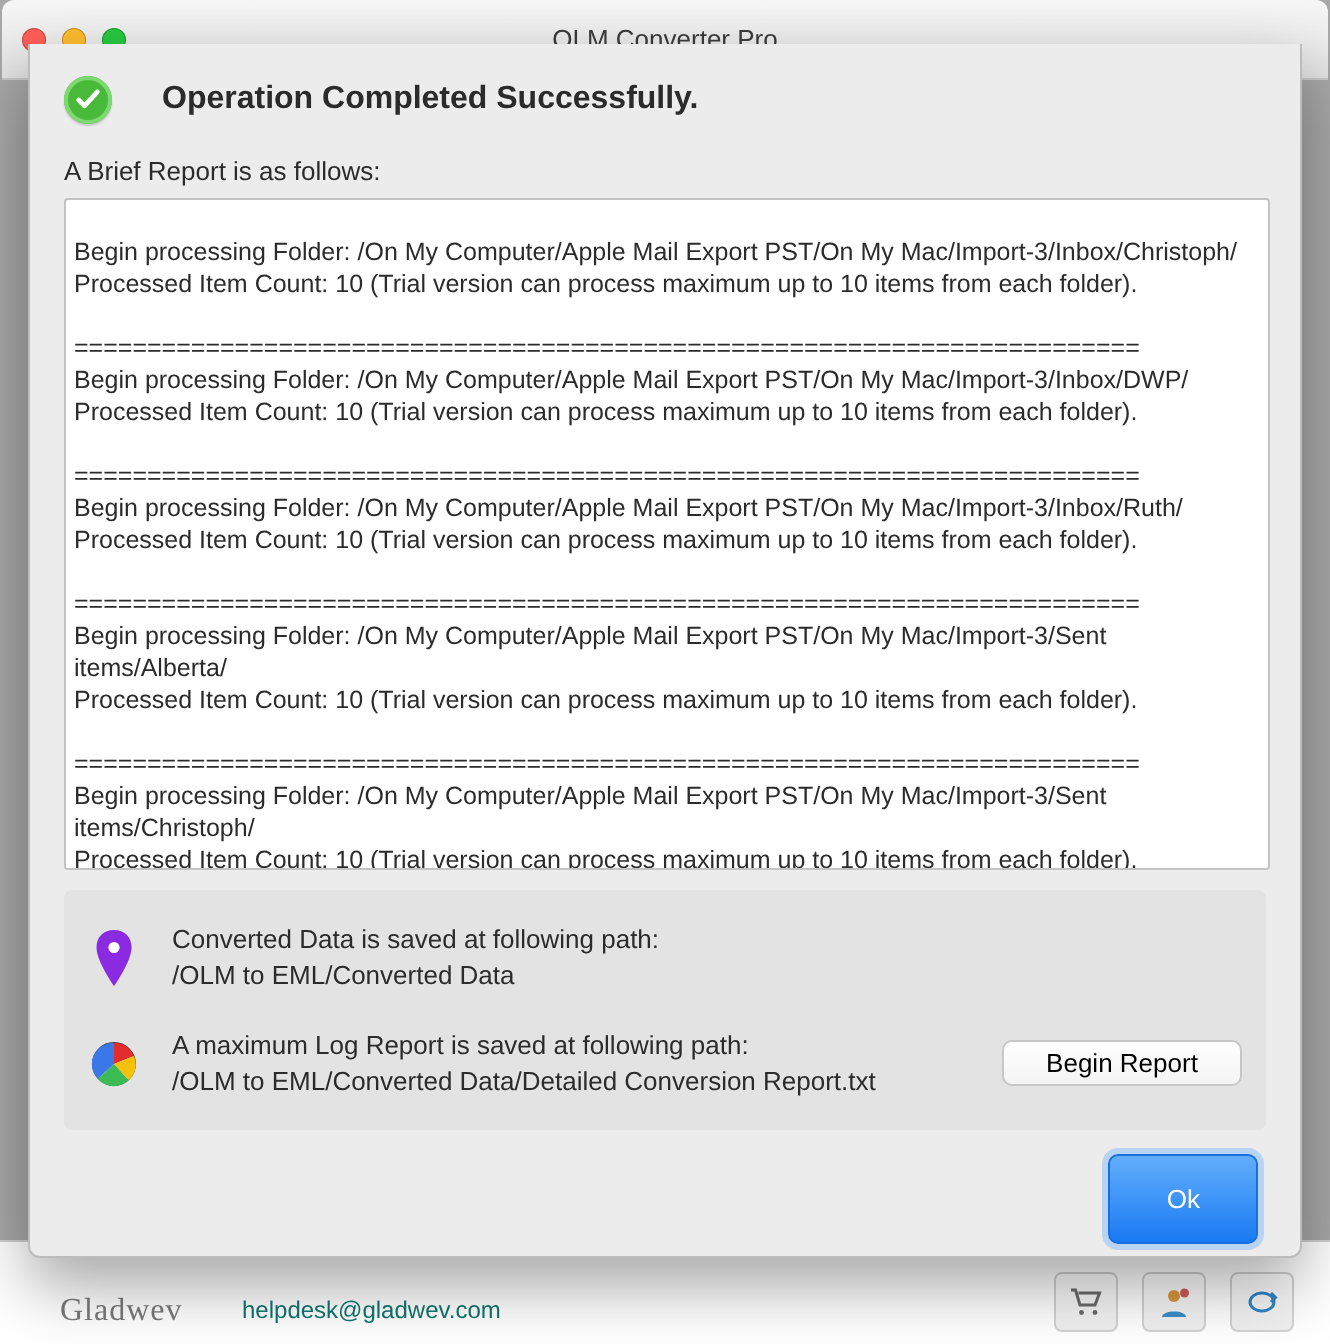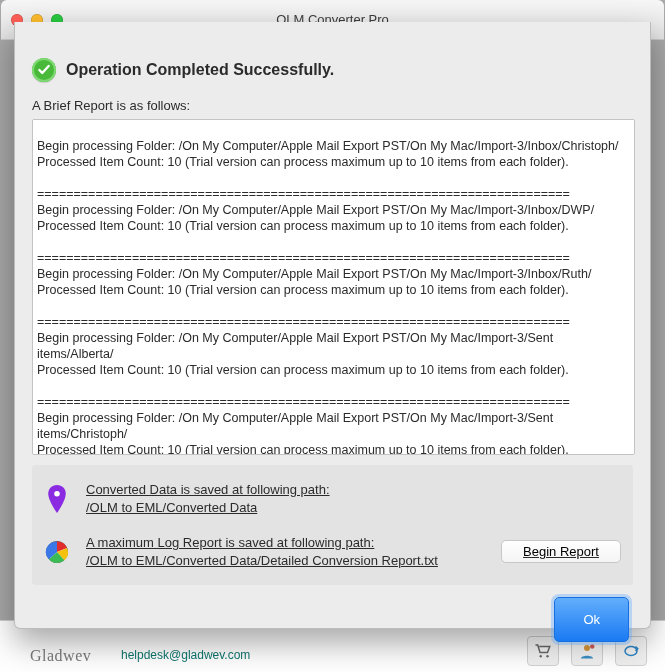--- a/index.html
+++ b/index.html
@@ -68,21 +68,21 @@
     width: 637px; height: 607px;
     background: #ececec;
     border: 1px solid #bcbcbc;
     border-top: none;
     border-radius: 0 0 6px 6px;
     box-shadow: 0 14px 32px rgba(0,0,0,0.35);
     z-index: 10;
     padding: 16px 17px 14px 17px;
   }
 
-  .success-row { display:flex; align-items:center; gap:10px; margin-top:20px;}
+  .success-row { display:flex; align-items:center; gap:25px; margin-top:0;}
   .check-badge {
     width:24px; height:24px; border-radius:50%;
     background: #49b93a;
     box-shadow: inset 0 0 0 2px #7fd972, 0 1px 1px rgba(0,0,0,0.15);
     display:flex; align-items:center; justify-content:center;
   }
   .check-badge svg { width:14px; height:14px; }
   .success-title { font-weight:700; font-size:16px; }
 
   .report-label { margin-top:16px; font-size:13px; }
@@ -102,21 +102,20 @@
   }
   .report-box::-webkit-scrollbar { width: 15px; }
   .report-box::-webkit-scrollbar-track { background:#fafafa; }
   .report-box::-webkit-scrollbar-thumb { background:#c2c2c2; border-radius:8px; border:3px solid #fafafa; }
 
   .footer-panel {
     margin-top:10px;
     background:#e3e3e3;
     border-radius:4px;
     padding: 10px 12px 10px 10px;
-    text-decoration: underline;
   }
   .footer-row {
     display:flex; align-items:center; gap:14px;
     padding: 6px 0;
   }
   .footer-row + .footer-row { border-top: none; margin-top:6px;}
   .footer-icon { width:30px; display:flex; justify-content:center; }
   .footer-text { flex:1; font-size:13px; line-height:1.35; }
   .mac-btn {
     background: linear-gradient(#ffffff,#f4f4f4);

